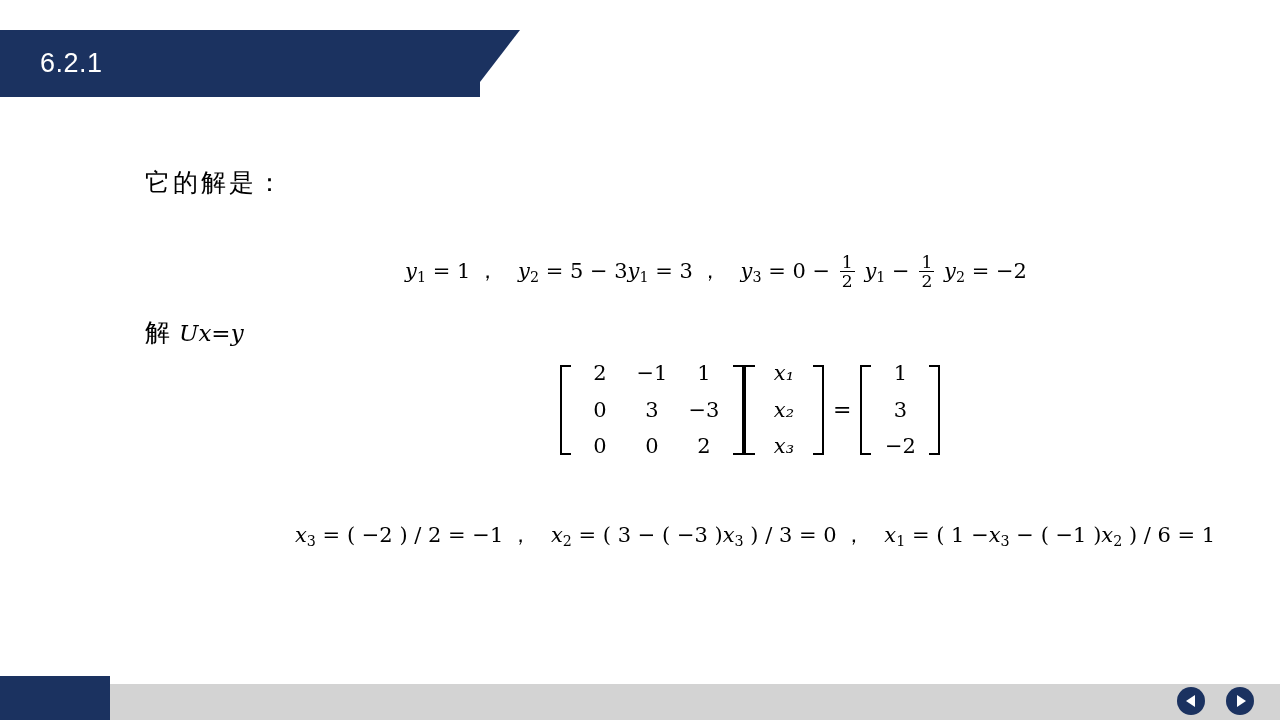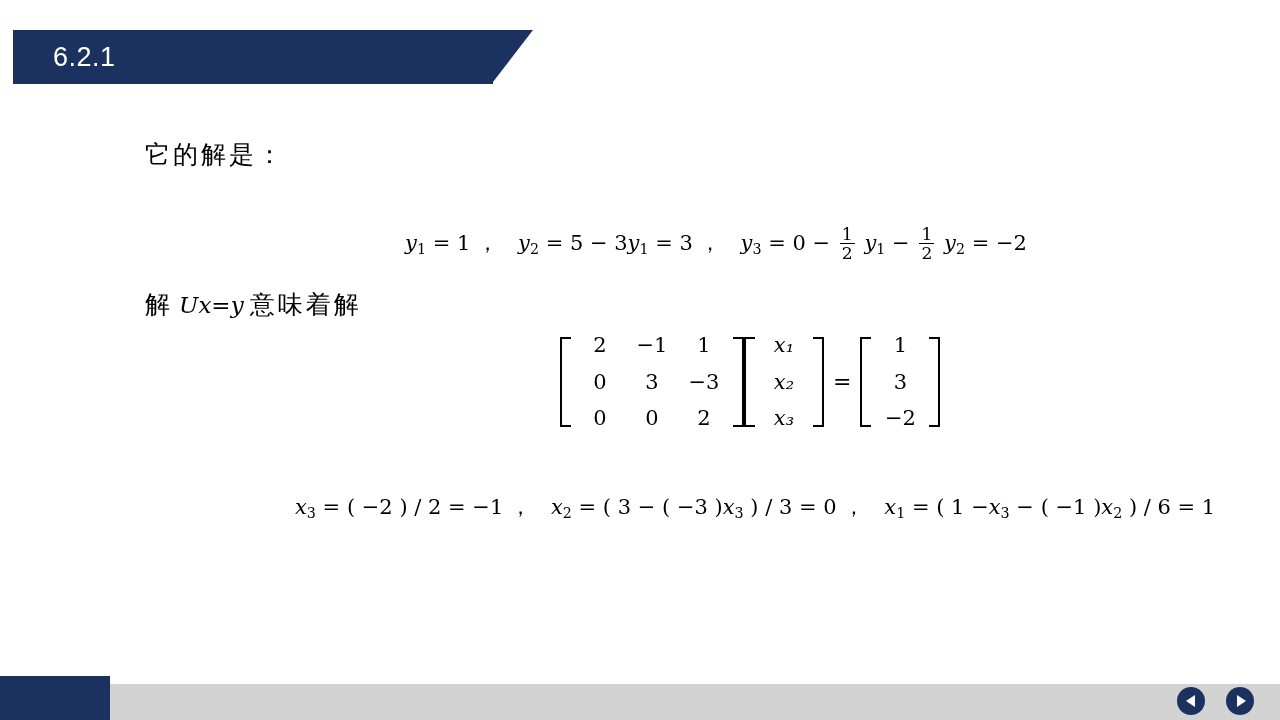--- a/index.html
+++ b/index.html
@@ -14,49 +14,48 @@
     overflow: hidden;
     position: relative;
   }
 
   
   .title-banner {
     position: absolute;
     left: 0;
     top: 30px;
     width: 480px;
-    height: 54px;
+    height: 67px;
     background: #1b3260;
     color: #ffffff;
     display: flex;
     align-items: center;
     padding-left: 40px;
     box-sizing: border-box;
     font-size: 27px;
     letter-spacing: 0.5px;
-    margin-left: 13px;
   }
   .title-banner .tail {
     position: absolute;
     right: -40px;
     top: 0;
     width: 0;
     height: 0;
     border-top: 52px solid #1b3260;
     border-right: 40px solid transparent;
   }
   .title-text-num {
     margin-right: 12px;
   }
 
   
   .content {
     position: absolute;
     left: 0;
-    top: 88px;
+    top: 116px;
     width: 1192px;
     height: 560px;
   }
 
   .cn-line {
     font-family: "DejaVu Serif", serif;
     font-size: 25px;
     color: #000000;
     letter-spacing: 3px;
   }
@@ -257,21 +256,20 @@
       <span class="num">1</span>
       <span class="den">2</span>
     </span>
     <i class="v">y</i><sub>2</sub>
     <span>= −2</span>
   </div>
 
   <div class="line-ux">
     <span class="cn">解</span>
     <span class="mathsmall">Ux=y</span>
-    <span class="cn">意味着解</span>
   </div>
 
   <div class="matrix-eq">
     <div class="bracket">
       <span class="bar left"></span>
       <div class="mtx m3">
         <span class="cell">2</span>
         <span class="cell">−1</span>
         <span class="cell">1</span>
         <span class="cell">0</span>

